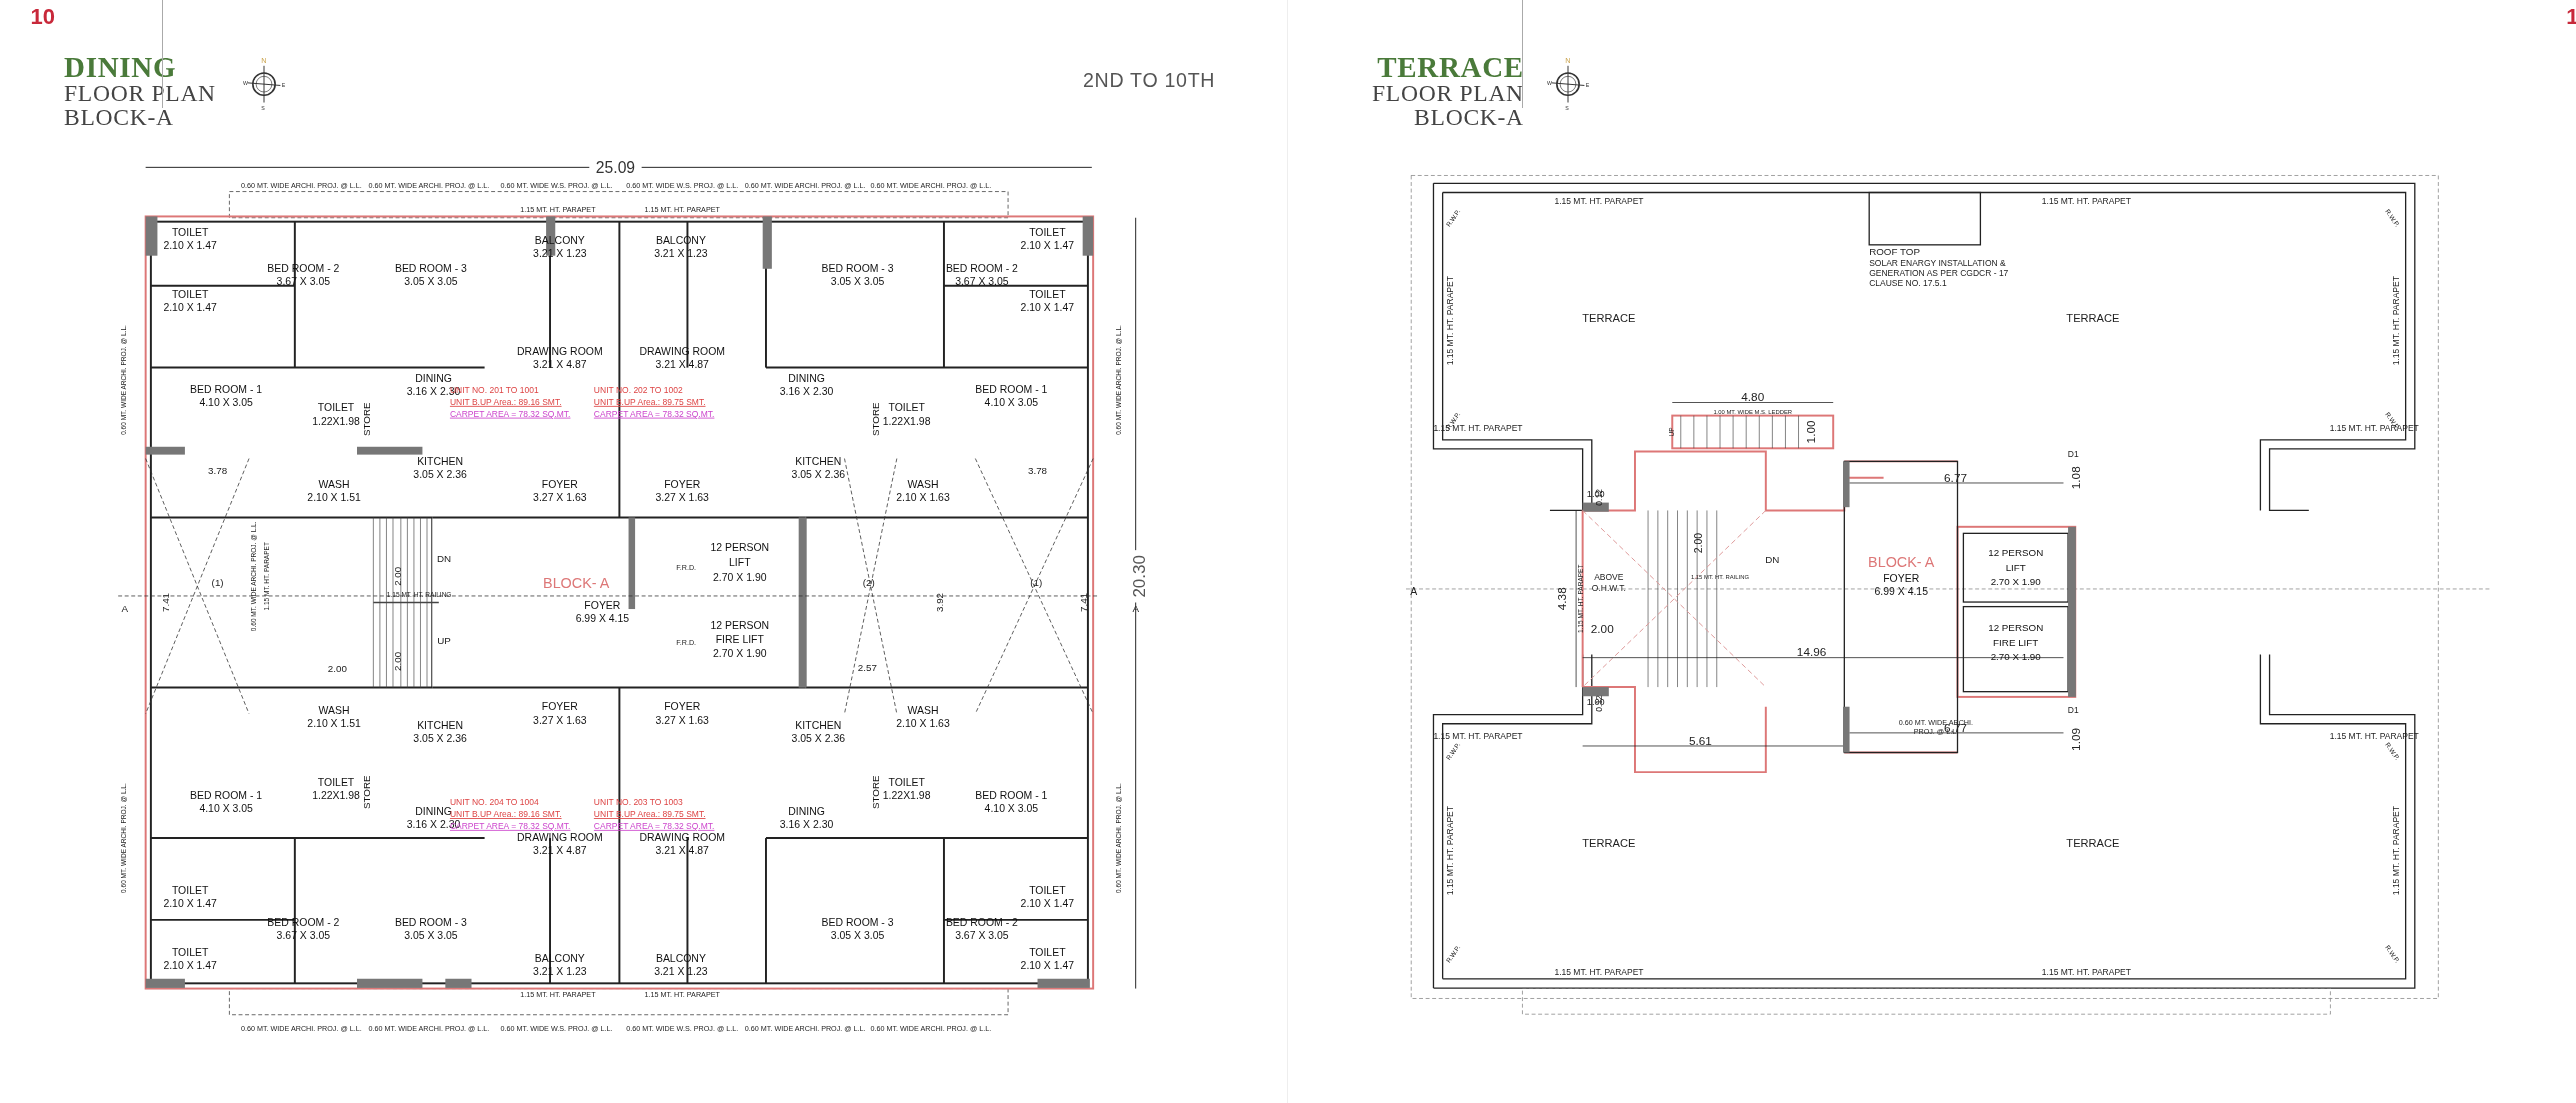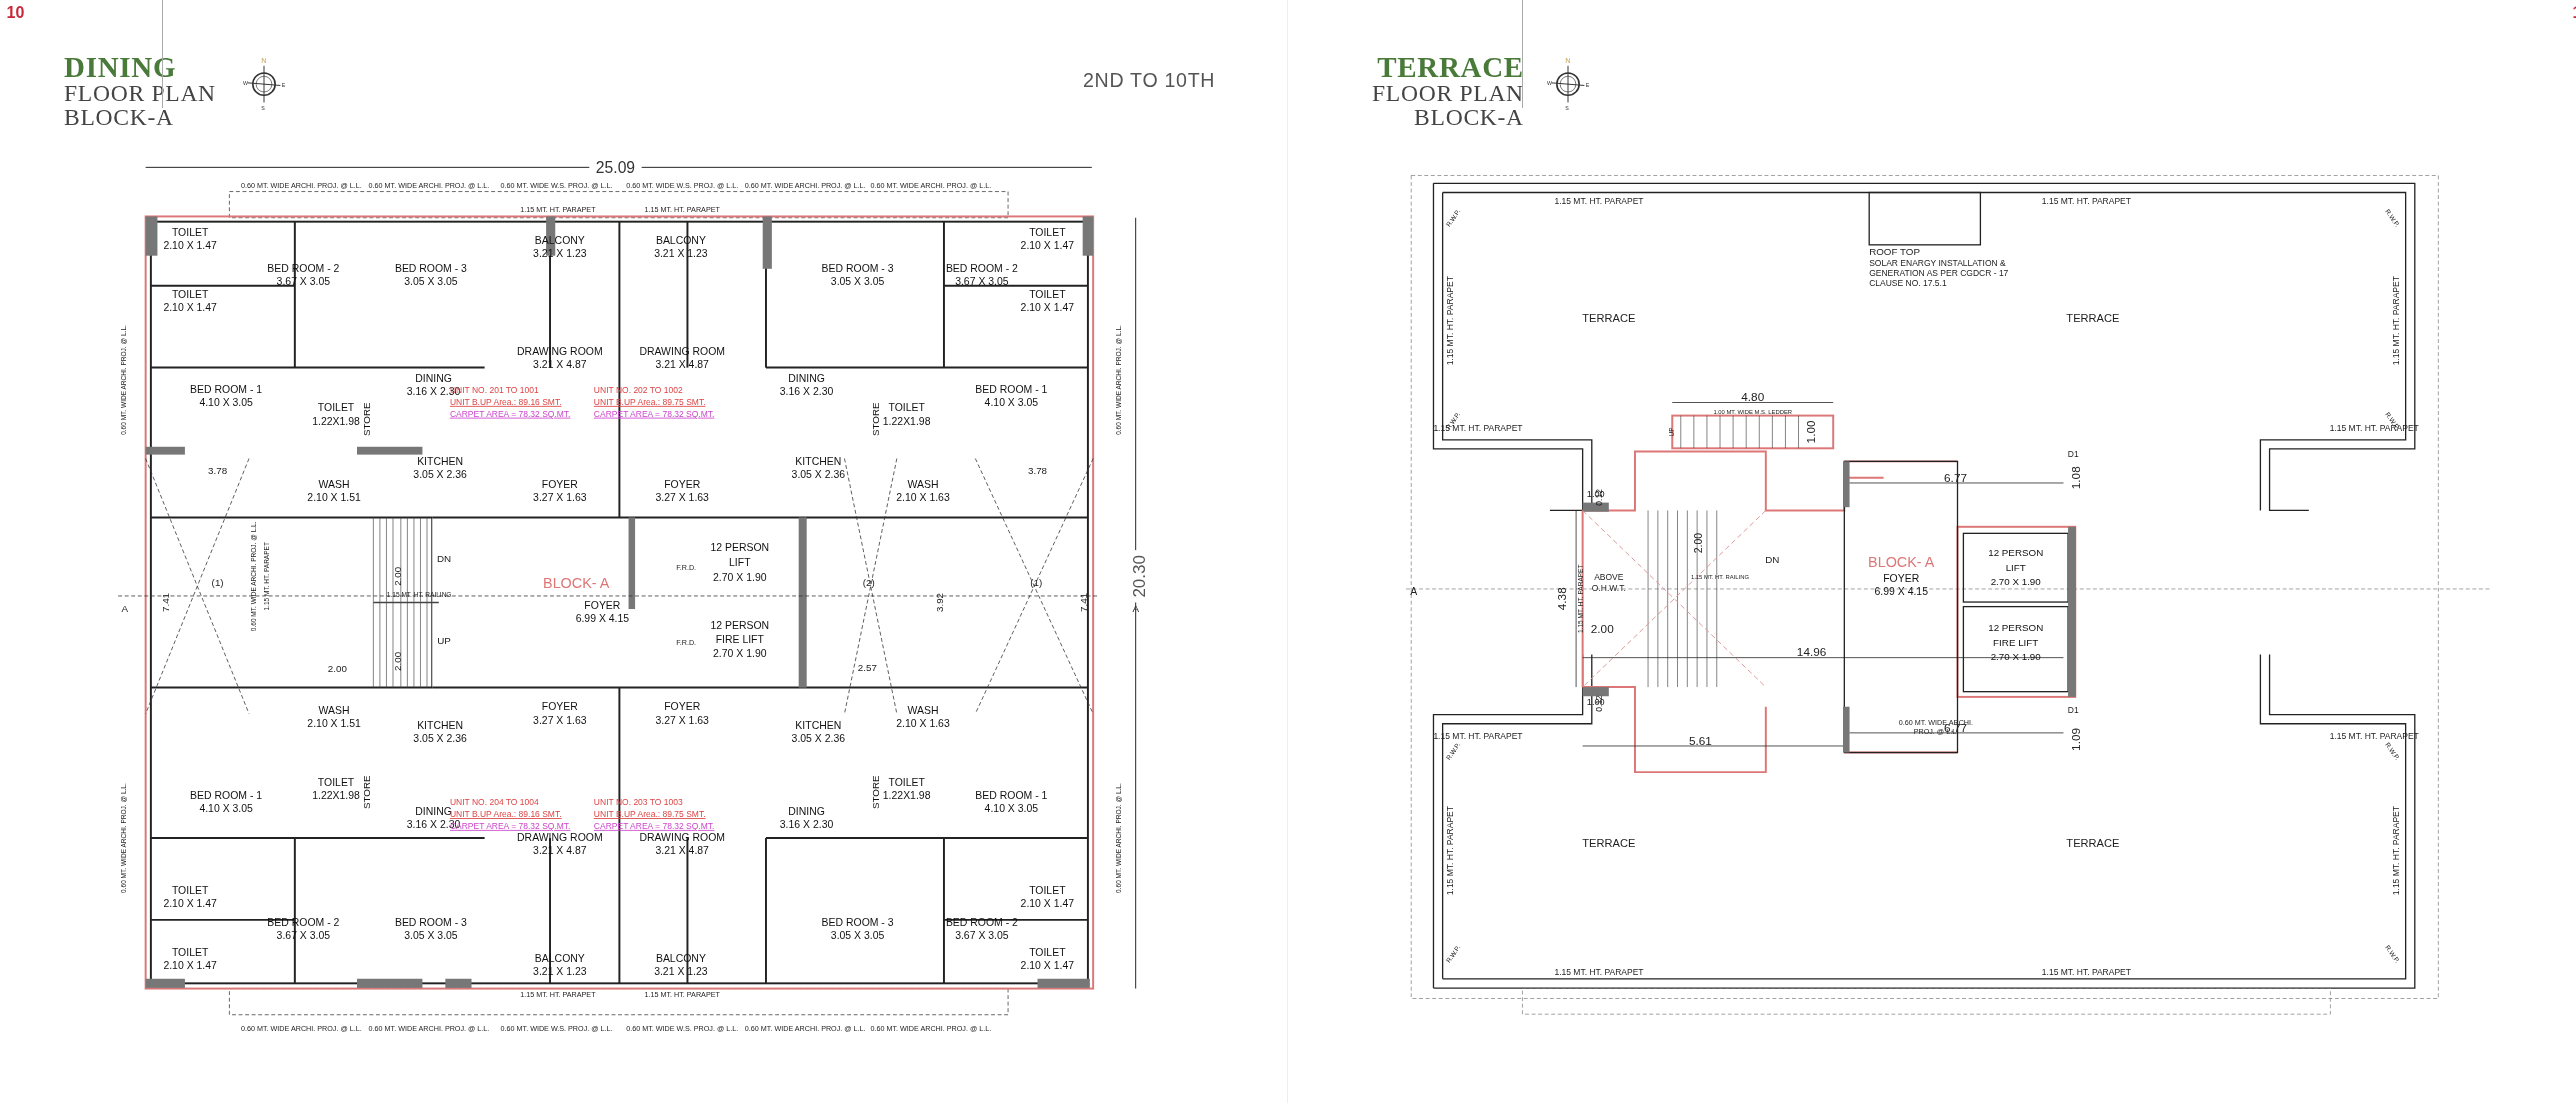--- a/index.html
+++ b/index.html
@@ -1,20 +1,20 @@
 <!DOCTYPE html>
 <html style="font-size:10.5px"><head>
 <meta charset="utf-8">
 <style>
   html,body{margin:0;padding:0;background:#fff;}
   body{width:2576px;height:1103px;position:relative;overflow:hidden;font-family:"Liberation Sans",sans-serif;}
   .page{position:absolute;top:0;height:1103px;background:#fff;}
   .page.left{left:0;width:1287px;border-right:1.3px solid #eee;}
   .page.right{left:1308px;width:1288px;text-align:right;}
-  .pnum{position:absolute;top:3.9px;font-weight:bold;color:#c8283a;font-size:16px;font-family:"Liberation Sans",sans-serif;}
+  .pnum{position:absolute;top:3.9px;font-weight:bold;color:#c8283a;font-size:22px;font-family:"Liberation Sans",sans-serif;margin-left:24px;}
   .title-block{position:absolute;top:52px;}
   .title-main{font-family:"Liberation Serif",serif;font-weight:bold;color:#4a7a3a;font-size:29px;line-height:30px;letter-spacing:0.7px;}
   .title-sub{font-family:"Liberation Serif",serif;color:#444;font-size:23.6px;line-height:23.6px;letter-spacing:0.7px;}
   .title-divider{position:absolute;top:0;width:1.3px;height:108px;background:#aaa;}
   .compass{position:absolute;top:54px;width:46px;height:59px;}
   .floors{position:absolute;top:69px;left:1083px;font-family:Liberation Sans, sans-serif;color:#555;font-size:19.6px;letter-spacing:0.7px;}
   svg text{font-family:"Liberation Sans",sans-serif;}
   .plan{position:absolute;}
 </style>
 </head>

